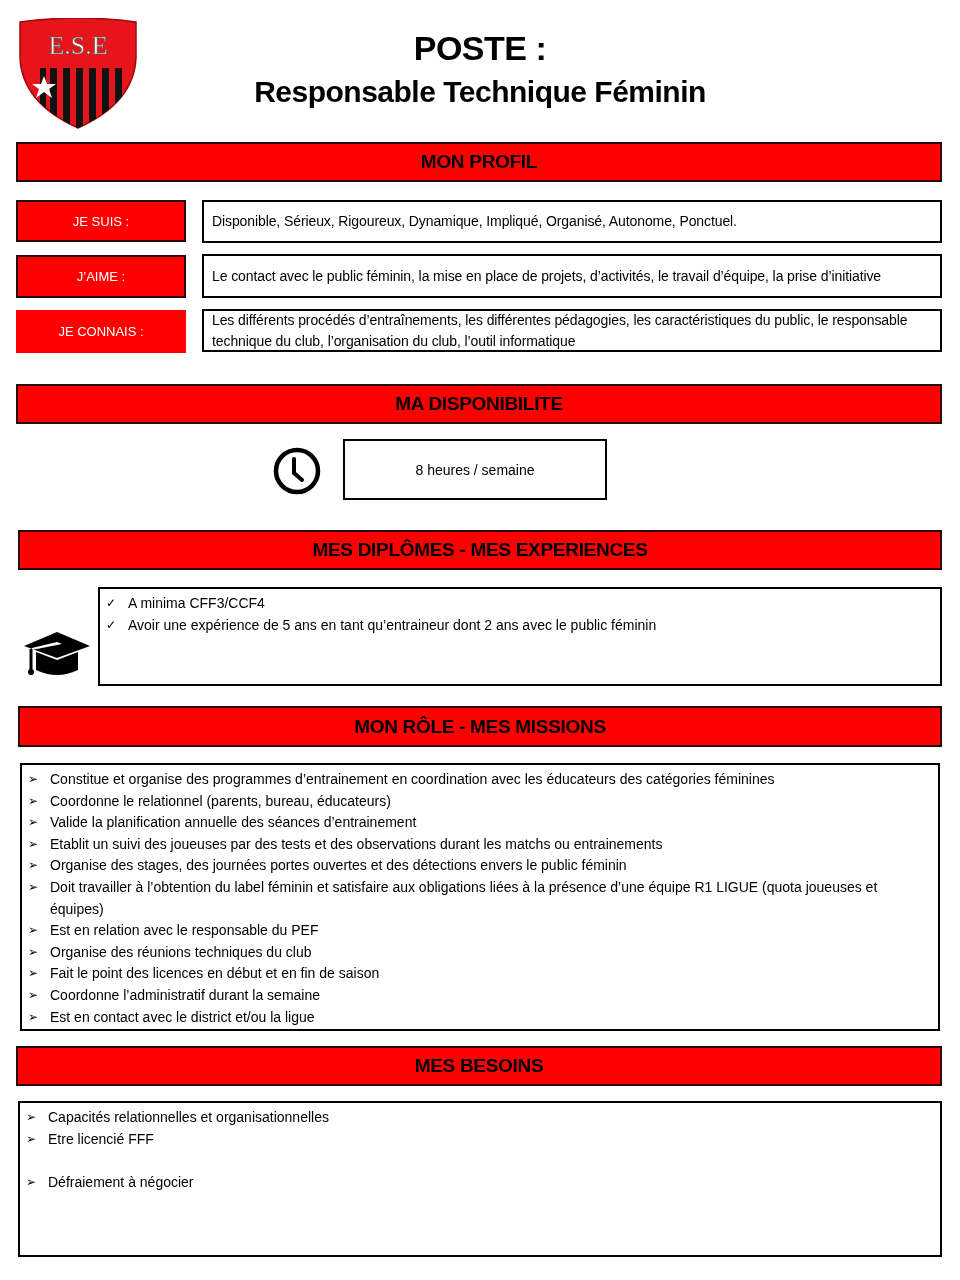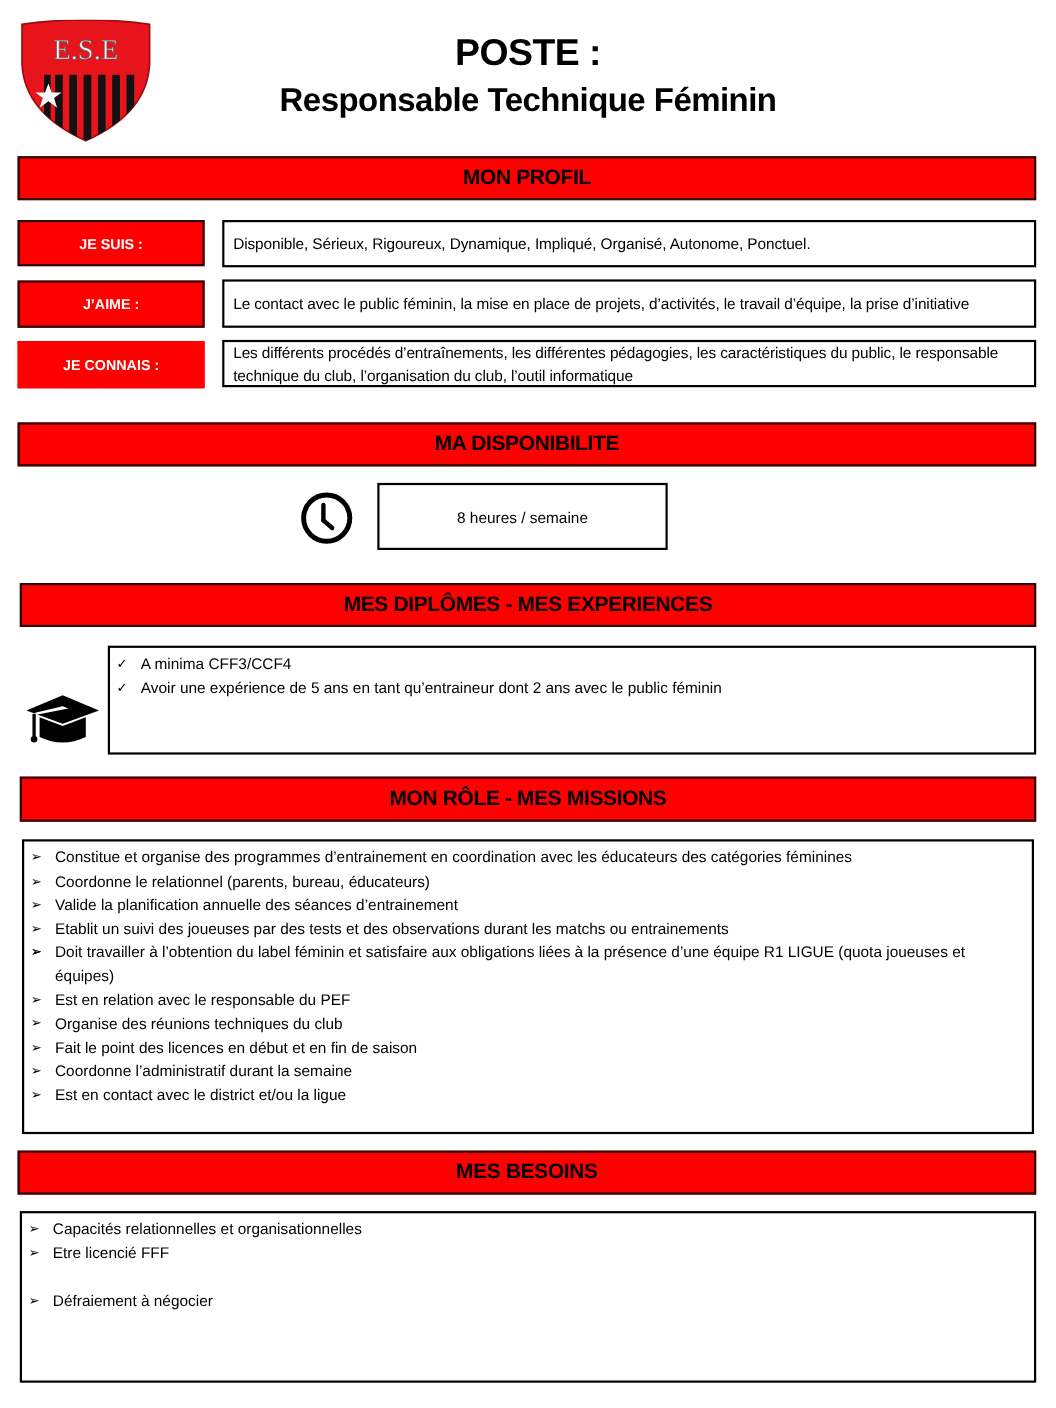--- a/index.html
+++ b/index.html
@@ -24,21 +24,21 @@
     text-align: center;
     display: flex; align-items: center; justify-content: center;
     letter-spacing: -0.3px;
   }
 
   
   .label-box {
     background: #ff0000;
     border: 2px solid #2a0a0a;
     color: #ffffff;
-    font-weight: bold;
+    font-weight: normal;
     font-size: 13px;
     display: flex; align-items: center; justify-content: center;
   }
   .label-box.noborder { border-color: #ff0000; }
 
   .text-box {
     border: 2px solid #000;
     background: #fff;
     font-size: 14px;
     line-height: 21px;
@@ -149,21 +149,21 @@
 </div>
 
 <div class="abs banner" style="left:18px; top:706px; width:924px; height:41px;">MON RÔLE - MES MISSIONS</div>
 
 <div class="abs list-box" style="left:20px; top:763px; width:920px; height:268px; padding-top:4px; padding-right:6px;">
   <ul>
     <li><span class="bullet">➢</span><span>Constitue et organise des programmes d’entrainement en coordination avec les éducateurs des catégories féminines</span></li>
     <li><span class="bullet">➢</span><span>Coordonne le relationnel (parents, bureau, éducateurs)</span></li>
     <li><span class="bullet">➢</span><span>Valide la planification annuelle des séances d’entrainement</span></li>
     <li><span class="bullet">➢</span><span>Etablit un suivi des joueuses par des tests et des observations durant les matchs ou entrainements</span></li>
-    <li><span class="bullet">➢</span></li>
+    <li><span class="bullet">➢</span><span>Organise des stages, des journées portes ouvertes et des détections envers le public féminin</span></li>
     <li><span class="bullet">➢</span><span>Doit travailler à l’obtention du label féminin et satisfaire aux obligations liées à la présence d’une équipe R1 LIGUE (quota joueuses et équipes)</span></li>
     <li><span class="bullet">➢</span><span>Est en relation avec le responsable du PEF</span></li>
     <li><span class="bullet">➢</span><span>Organise des réunions techniques du club</span></li>
     <li><span class="bullet">➢</span><span>Fait le point des licences en début et en fin de saison</span></li>
     <li><span class="bullet">➢</span><span>Coordonne l’administratif durant la semaine</span></li>
     <li><span class="bullet">➢</span><span>Est en contact avec le district et/ou la ligue</span></li>
   </ul>
 </div>
 
 <div class="abs banner" style="left:16px; top:1046px; width:926px; height:40px;text-align:center;">MES BESOINS</div>

